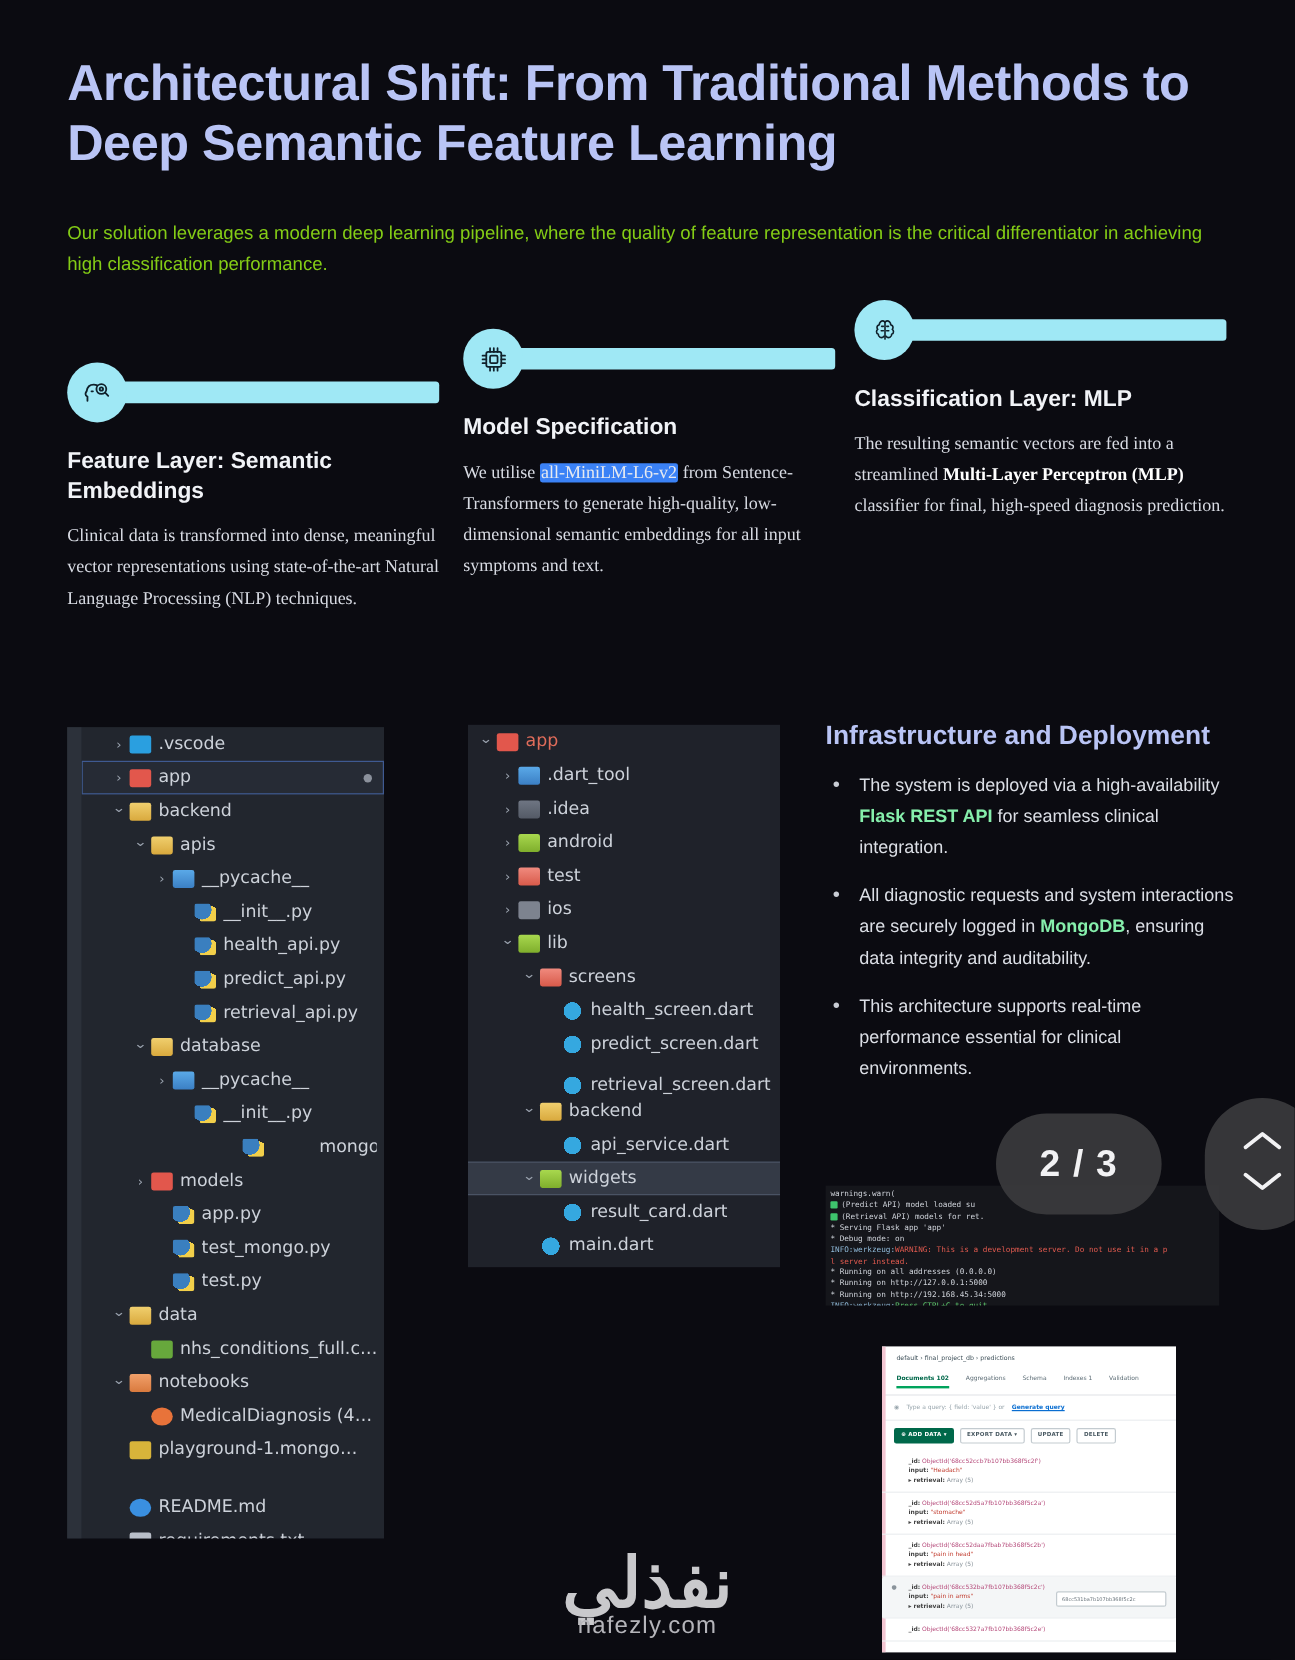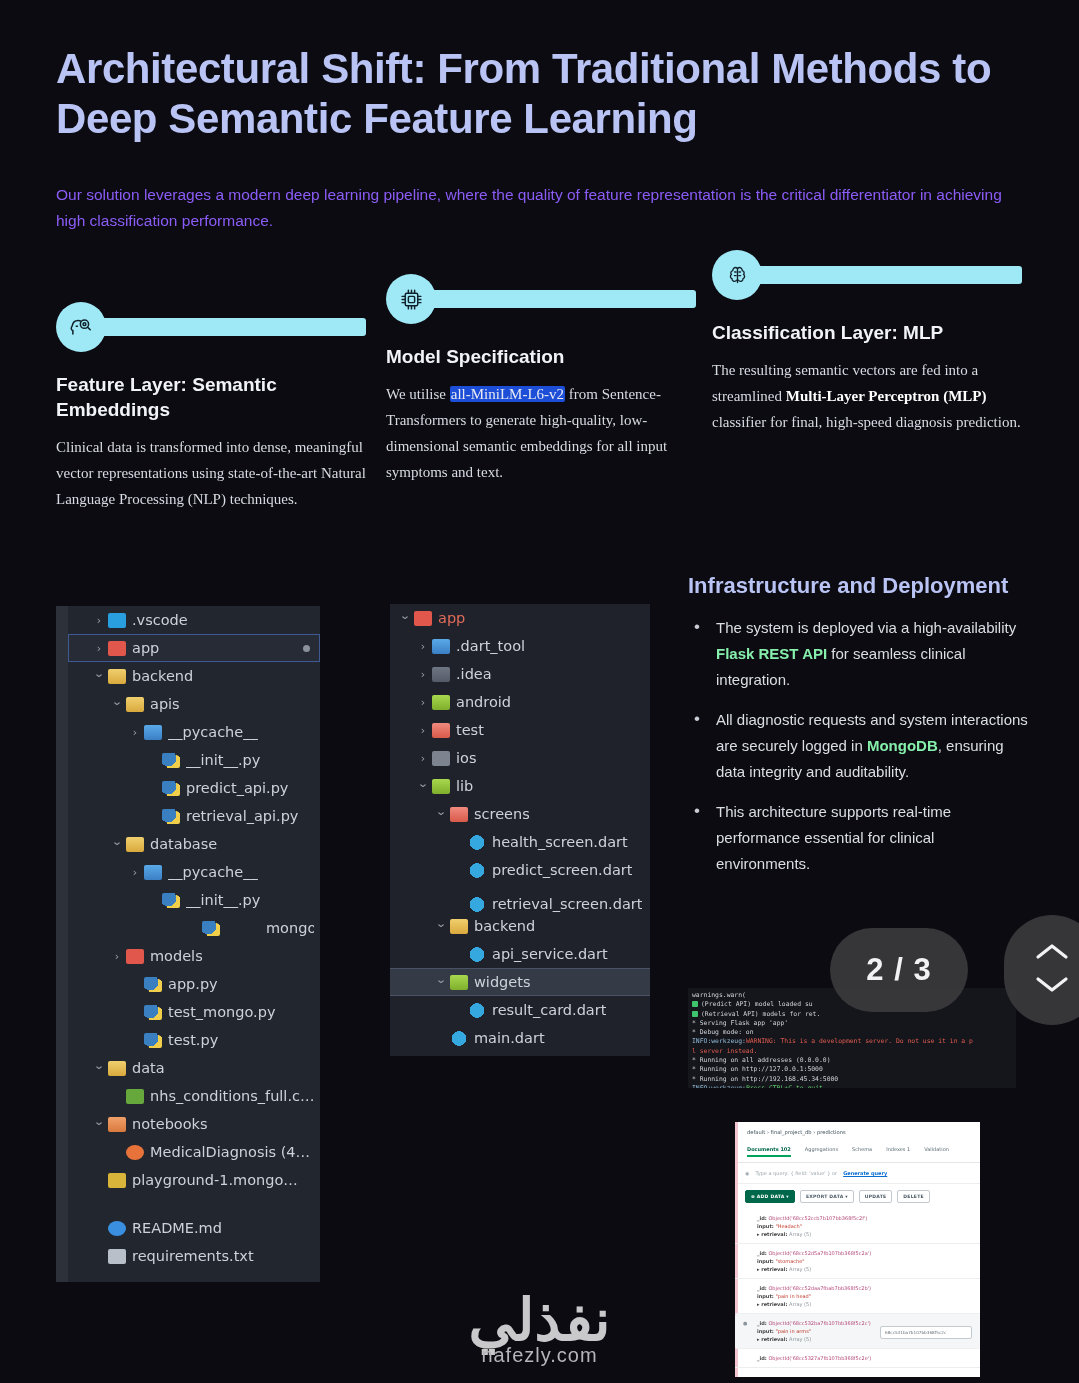--- a/index.html
+++ b/index.html
@@ -17,21 +17,21 @@
   }
 
   
   .title {
     position: absolute; left: 56px; top: 44px; width: 960px;
     font-size: 42px; line-height: 50px; font-weight: 700;
     color: #b9c4f5; letter-spacing: -0.4px;
   }
   .subtitle {
     position: absolute; left: 56px; top: 182px; width: 960px;
-    font-size: 15.5px; line-height: 26px; color: #8b5cf6; font-weight: 400;
+    font-size: 15.5px; line-height: 26px; color: #84cc16; font-weight: 400;
   }
 
   
   .card { position: absolute; }
   .card .bar-row { position: relative; height: 50px; }
   .card .bar {
     position: absolute; left: 22px; top: 16px; height: 18px;
     background: #9fe8f5; border-radius: 0 3px 3px 0;
   }
   .card .bubble {
@@ -43,21 +43,21 @@
   .card .bubble svg { display:block; }
   .card h3 {
     font-size: 19px; line-height: 25px; font-weight: 700;
     color: #f1f3f7; margin-top: 20px;
   }
   .card p {
     font-size: 15px; line-height: 26px; color: #d8dbe3;
     margin-top: 12px; font-weight: 400; font-family: Liberation Serif, serif;
   }
   .card p b { color: #ffffff; font-weight: 700; }
-  .hl { background: #1d4ed8; color:#e7eaf0; border-radius: 2px; padding: 0 1px; }
+  .hl { background: #3b82f6; color:#e7eaf0; border-radius: 2px; padding: 0 1px; }
 
   #card1 { left: 56px;  top: 302px; width: 318px; }
   #card1 .bar { width: 288px; }
   #card2 { left: 386px; top: 274px; width: 312px; }
   #card2 .bar { width: 288px; }
   #card3 { left: 712px; top: 250px; width: 312px; }
   #card3 .bar { width: 288px; }
 
   
   .tree {
@@ -117,21 +117,21 @@
                                  radial-gradient(circle at 68% 68%, #f2cf4a 52%, transparent 53%);
                      background-color: transparent; }
   .ico.dartfile    { background: radial-gradient(circle at 50% 50%, #35a8e0 62%, transparent 63%); }
   .ico.csv         { background: #67a83c; border-radius:2px;}
   .ico.ipynb       { background: #e8733a; border-radius:50%;}
   .ico.jsfile      { background: #d8b43a; border-radius:2px;}
   .ico.readme      { background: #3a8fe0; border-radius:50%;}
   .ico.txtfile     { background: #b9bfc9; border-radius:2px;}
 
   
-  #infra { position: absolute; left: 688px; top: 571px; width: 340px; }
+  #infra { position: absolute; left: 688px; top: 598px; width: 340px; }
   #infra h2 {
     font-size: 22px; line-height: 30px; font-weight: 700; color: #b9c4f5;
   }
   #infra ul { margin-top: 14px; list-style: none; }
   #infra li {
     position: relative; padding-left: 28px; margin-bottom: 14px;
     font-size: 15px; line-height: 26px; color: #dbdee5;
   }
   #infra li::before {
     content: "•"; position: absolute; left: 6px; top: -1px;
@@ -306,20 +306,25 @@
           </div>
           <div class="row" style="padding-left: 60px;">
             <span class="chev">›</span>
             <span class="ico folder-blue"></span>
             <span class="lbl">__pycache__</span>
           </div>
           <div class="row" style="padding-left: 78px;">
             <span class="chev none">›</span>
             <span class="ico pyfile"></span>
             <span class="lbl">__init__.py</span>
+          </div>
+          <div class="row" style="padding-left: 78px;">
+            <span class="chev none">›</span>
+            <span class="ico pyfile"></span>
+            <span class="lbl">health_api.py</span>
           </div>
           <div class="row" style="padding-left: 78px;">
             <span class="chev none">›</span>
             <span class="ico pyfile"></span>
             <span class="lbl">predict_api.py</span>
           </div>
           <div class="row" style="padding-left: 78px;">
             <span class="chev none">›</span>
             <span class="ico pyfile"></span>
             <span class="lbl">retrieval_api.py</span>

